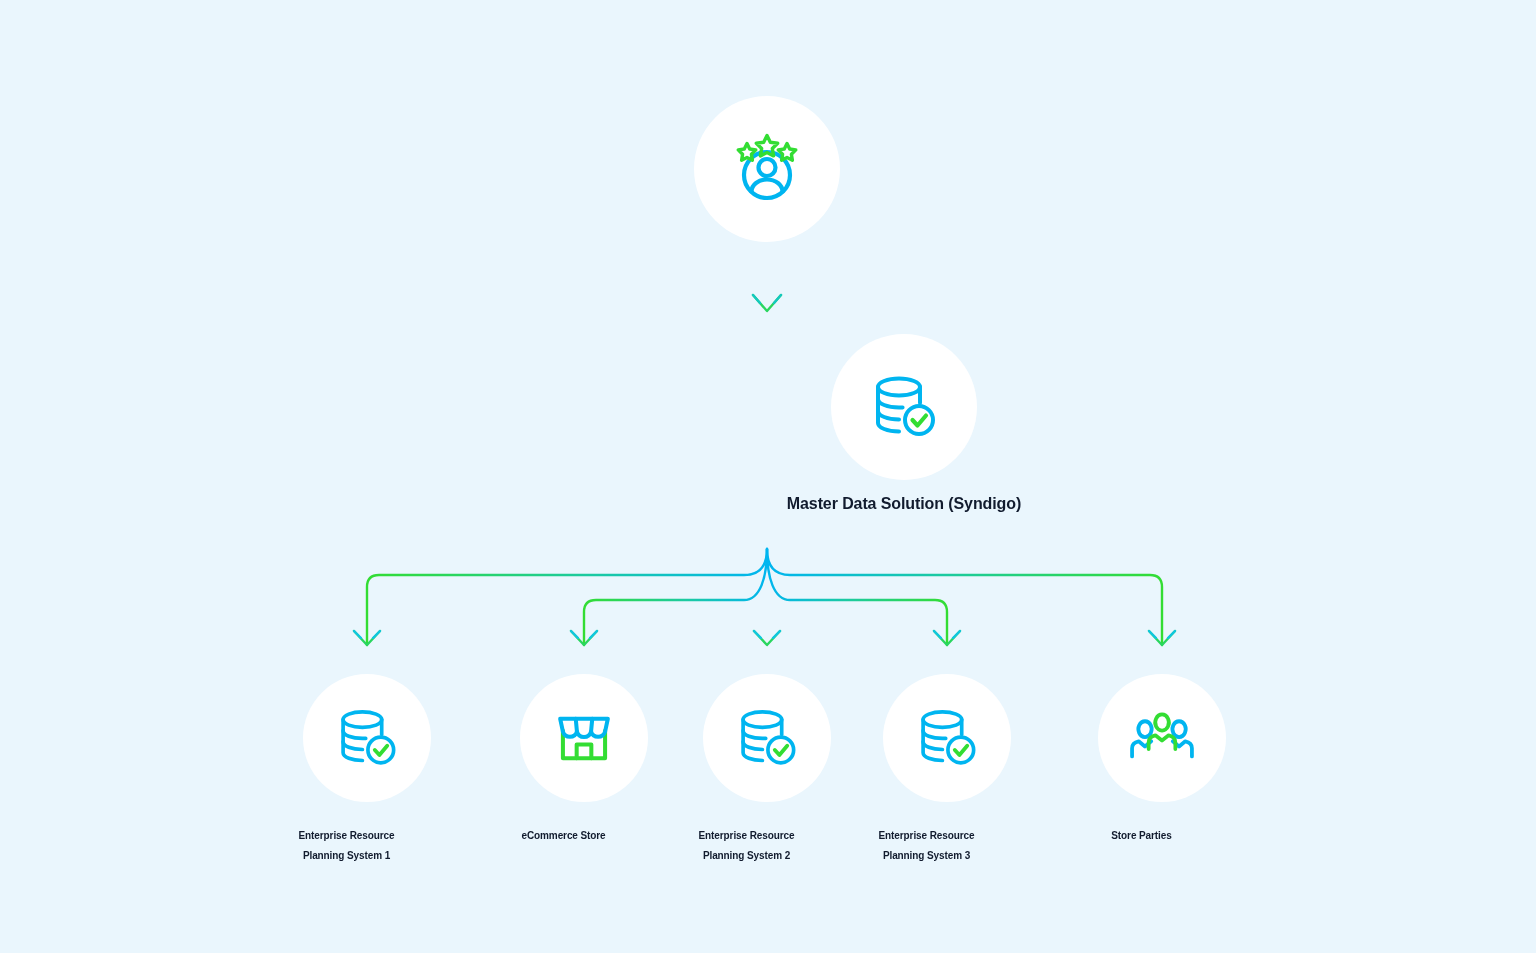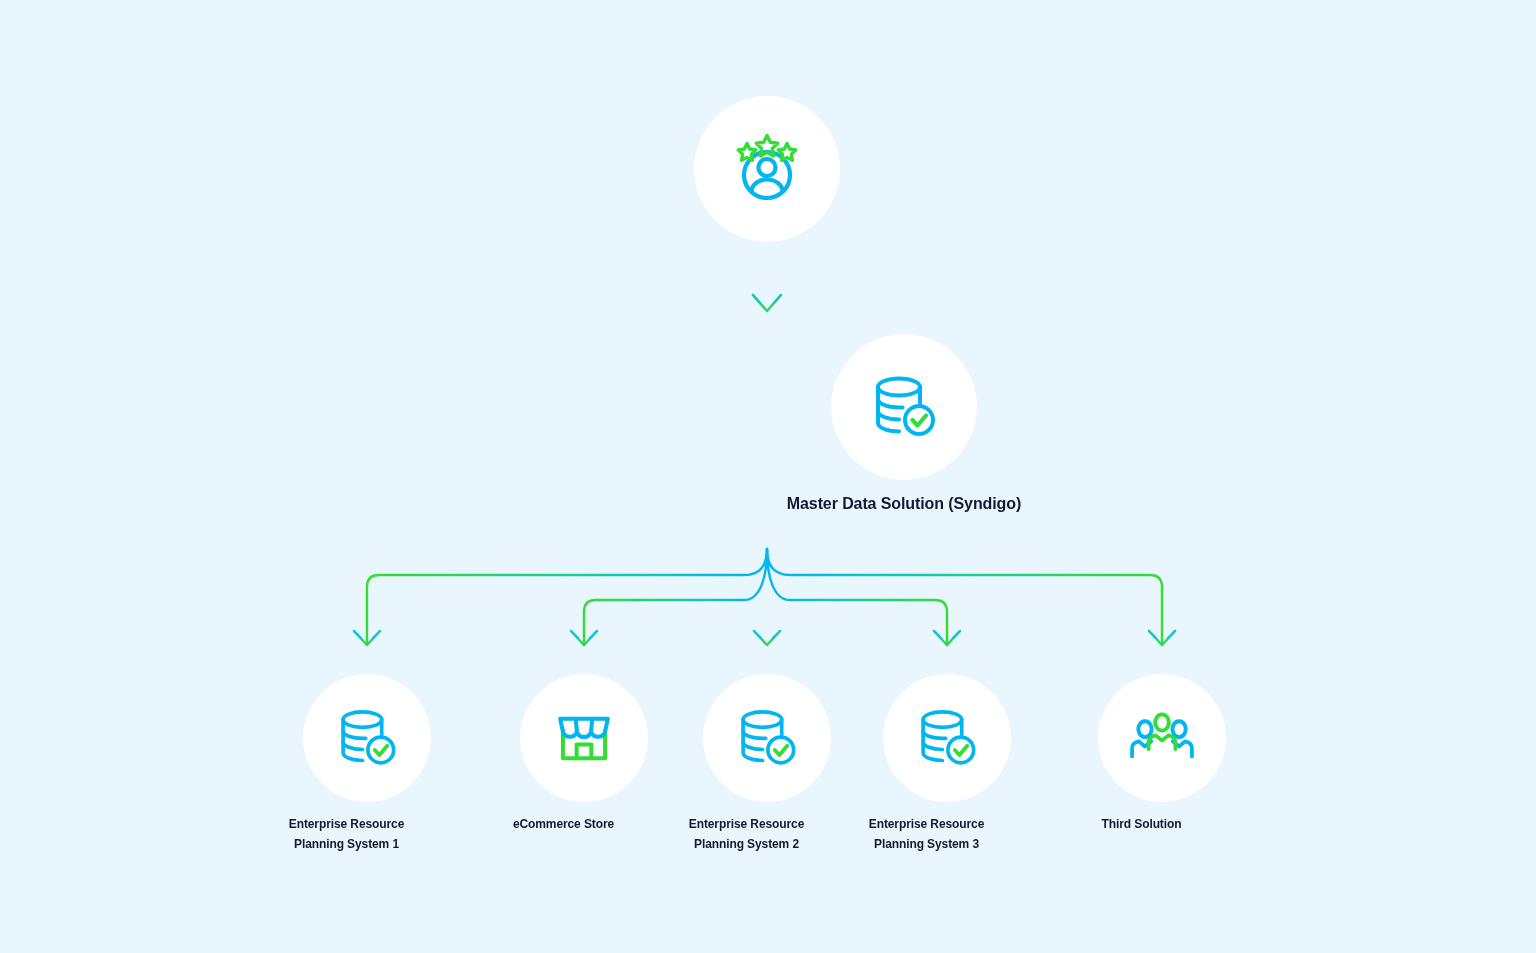--- a/index.html
+++ b/index.html
@@ -35,25 +35,25 @@
     background: #ffffff;
     display: flex;
     align-items: center;
     justify-content: center;
     flex-shrink: 0;
   }
   .circle.big { width: 146px; height: 146px; }
   .circle.small { width: 128px; height: 128px; }
 
   .node-label {
-    margin-top: 12px;
+    margin-top: 24px;
     text-align: center;
     color: #111b2e;
     font-weight: bold;
-    font-size: 12px;
+    font-size: 10px;
     line-height: 20px;
     letter-spacing: -0.1px;
     white-space: pre-line;
     width: 200px;
   }
   .node-label.center-label {
     font-size: 16px;
     line-height: 22px;
     width: 420px;
     margin-top: 13px;
@@ -253,16 +253,16 @@
           <path d="M5.5,58 L5.5,49 c0,-4 3.4,-6.6 7.2,-7.4 l6.8,5.6 l6.8,-5.6"></path>
           <path d="M56.5,37 a7.2,8.6 0 1 1 0.1,0 Z"></path>
           <path d="M70.5,58 L70.5,49 c0,-4 -3.4,-6.6 -7.2,-7.4 l-6.8,5.6 l-6.8,-5.6"></path>
         </g>
         <g fill="none" stroke="#33dd33" stroke-width="4.1" stroke-linecap="round" stroke-linejoin="round">
           <path d="M38,30 a7.4,8.8 0 1 1 0.1,0 Z"></path>
           <path d="M23.5,50 L23.5,42.5 c0,-4 3.5,-6.6 7.3,-7.4 l7.2,5.6 l7.2,-5.6 c3.8,0.8 7.3,3.4 7.3,7.4 L52.5,50"></path>
         </g>
       </svg>
     </div>
-    <div class="node-label">Third Solution</div>
+    <div class="node-label">Store Parties</div>
   </div>
 
 </div>
 
 </body></html>

